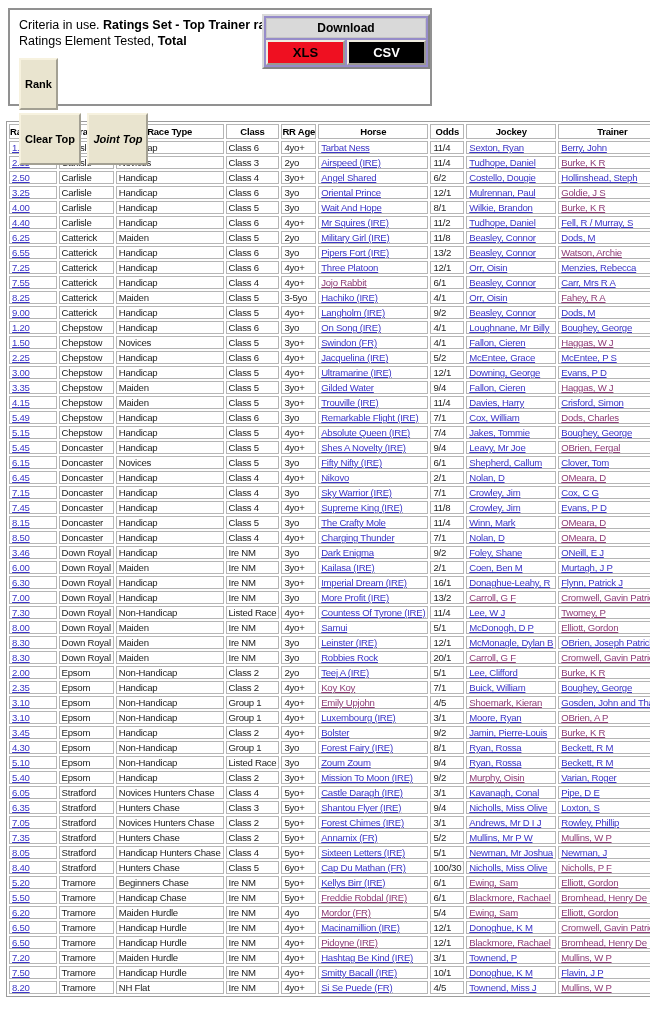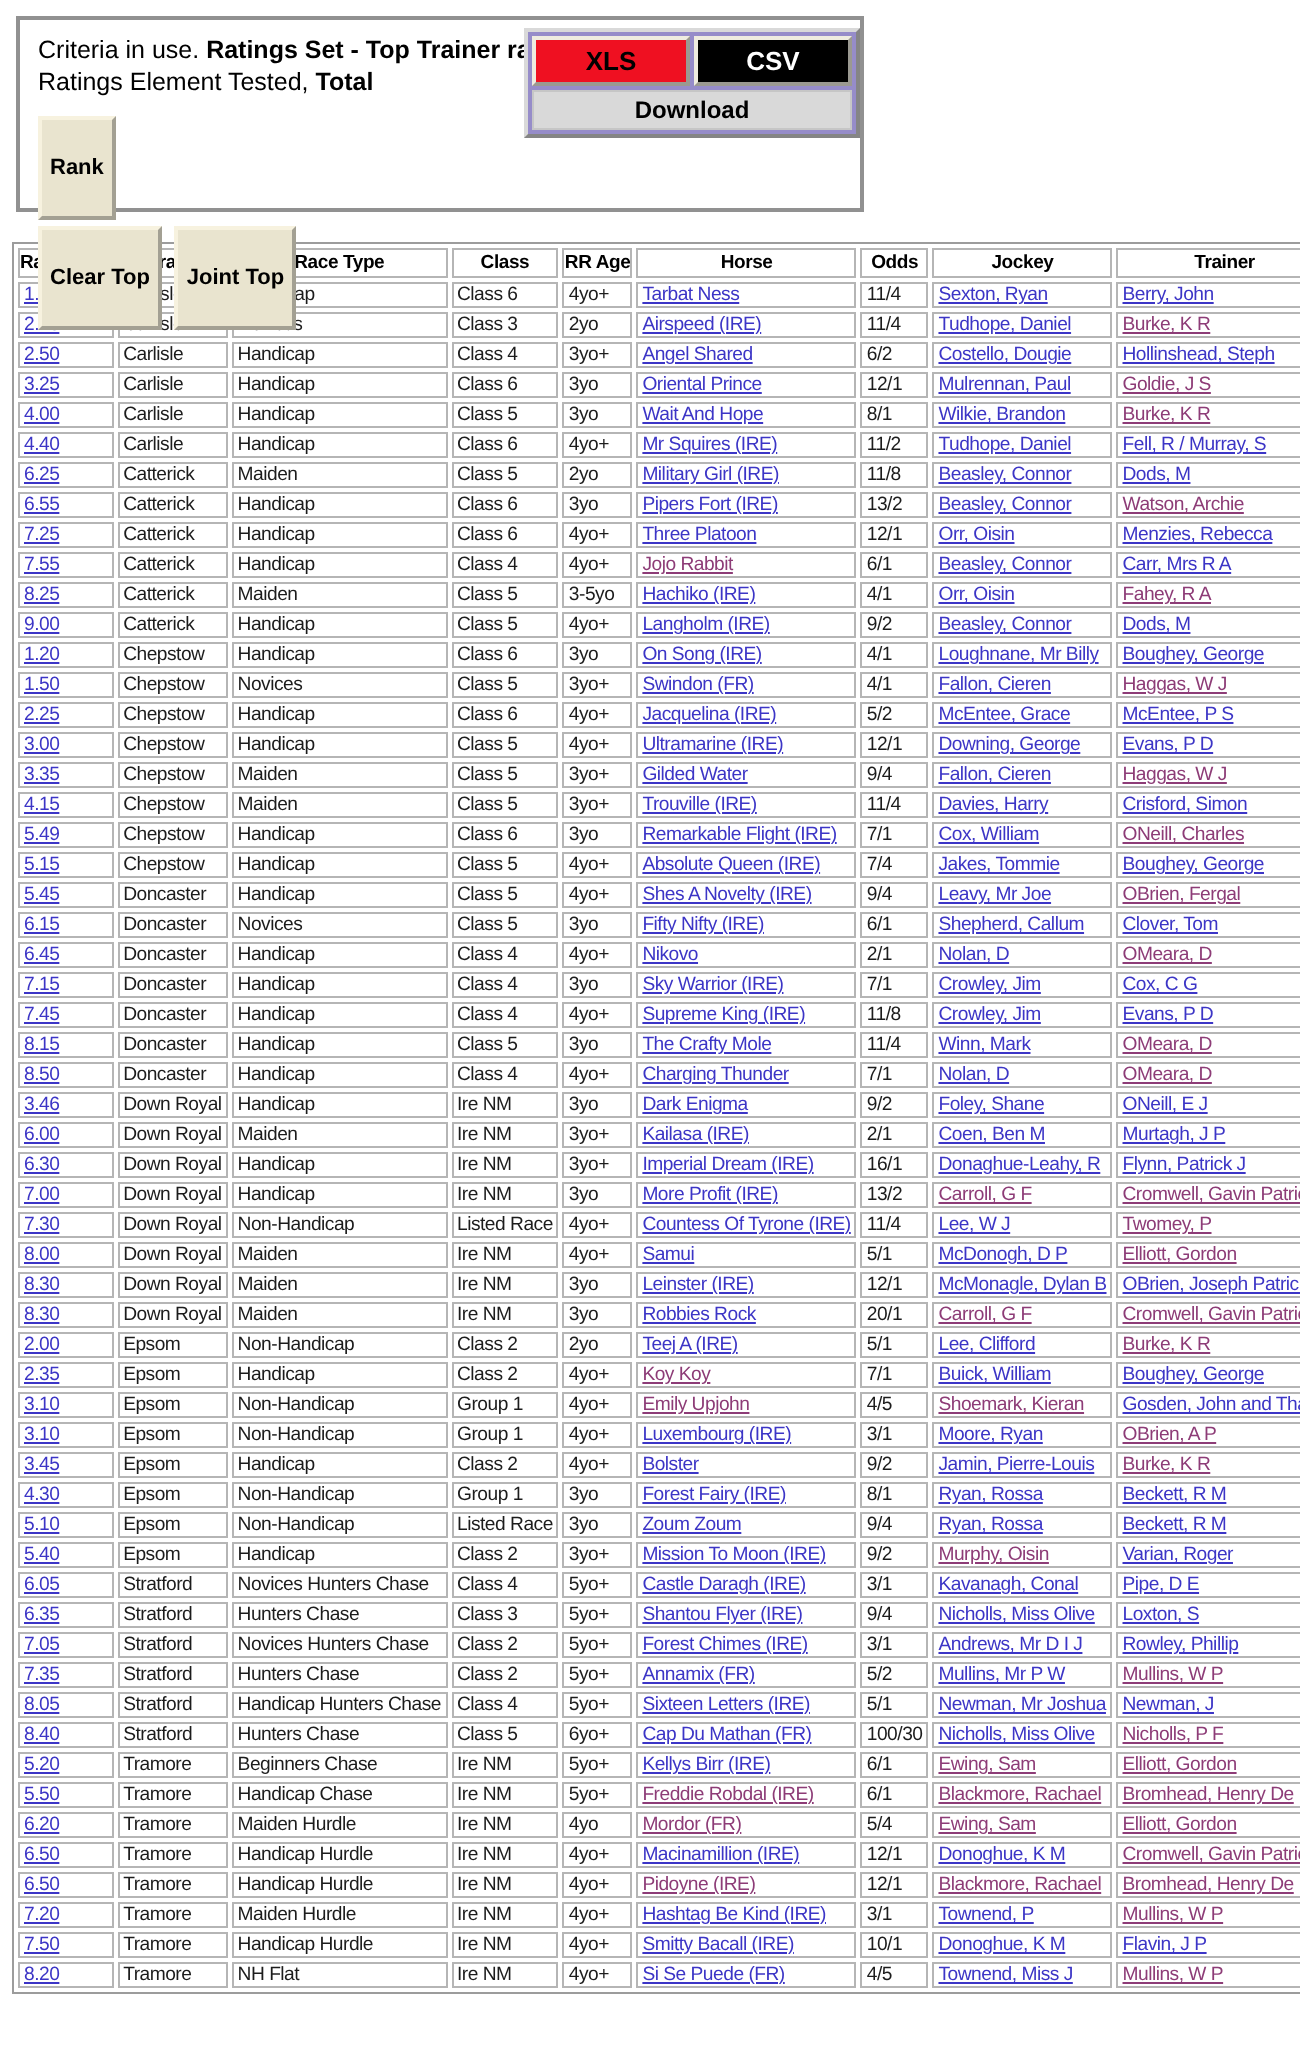--- a/index.html
+++ b/index.html
@@ -9,21 +9,21 @@
   
   .top{position:relative;margin:8px 8px 0 8px;height:98px;}
   .criteria-box{box-sizing:border-box;width:424px;height:98px;border:2px solid #919191;
     padding:7px 9px 4px 9px;background:#fff;}
   .criteria-line{font-size:12.5px;line-height:16px;white-space:nowrap;}
   .criteria-line b{font-weight:bold;}
   .btn{display:inline-block;background:#e9e4cf;border:2px outset #f7f2df;color:#000;
     font-family:inherit;font-weight:bold;font-size:11px;line-height:12px;padding:18px 4px;cursor:pointer;}
   .btn-row1{margin-top:9px;}
   .btn-row2{margin-top:3px;}
-  .btn+.btn{margin-left:2px;}
+  .btn+.btn{margin-left:2px;font-style:italic;}
 
   .dl-table{position:absolute;top:6px;left:254px;width:168px;border-collapse:separate;
     border-spacing:2px;background:#968cc9;border:2px outset #d9d9d9;}
   .dl-header{background:#d9d9d9;border:1px solid #c6c6c6;font-weight:bold;font-size:12px;
     text-align:center;padding:2px 0;color:#000;}
   .dl-cell{width:50%;text-align:center;font-weight:bold;font-size:13px;padding:3px 0;
     border:2px outset #efece0;cursor:pointer;}
   .dl-xls{color:#000;}
   .dl-csv{color:#fff;}
 
@@ -50,25 +50,25 @@
     </div>
     <div class="btn-row2">
       <button class="btn">Clear Top</button>
       <button class="btn">Joint Top</button>
     </div>
   </div>
 
   <table class="dl-table">
     <tbody>
         <tr>
+      <td class="dl-header" colspan="2">Download</td>
+    </tr>
+    <tr>
       <td class="dl-cell dl-xls" id="xls-btn" style="background: rgb(239, 16, 33);">XLS</td>
       <td class="dl-cell dl-csv" id="csv-btn" style="background: rgb(0, 0, 0);">CSV</td>
-    </tr>
-    <tr>
-      <td class="dl-header" colspan="2">Download</td>
     </tr>
   </tbody>
     </table>
 </div>
 
 <div class="main-wrap">
   <table class="main">
     <colgroup id="main-colgroup">
         <col style="width: 42px;">
         <col style="width: 46px;">
@@ -294,21 +294,21 @@
         </tr>
         <tr>
           <td><a href="#" class="lnk">5.49</a></td>
           <td>Chepstow</td>
           <td>Handicap</td>
           <td>Class 6</td>
           <td>3yo</td>
           <td><a href="#" class="lnk">Remarkable Flight (IRE)</a></td>
           <td>7/1</td>
           <td><a href="#" class="lnk">Cox, William</a></td>
-          <td><a href="#" class="lnk visited">ONeill, Charles</a></td>
+          <td><a href="#" class="lnk visited">Dods, Charles</a></td>
         </tr>
         <tr>
           <td><a href="#" class="lnk">5.15</a></td>
           <td>Chepstow</td>
           <td>Handicap</td>
           <td>Class 5</td>
           <td>4yo+</td>
           <td><a href="#" class="lnk">Absolute Queen (IRE)</a></td>
           <td>7/4</td>
           <td><a href="#" class="lnk">Jakes, Tommie</a></td>

